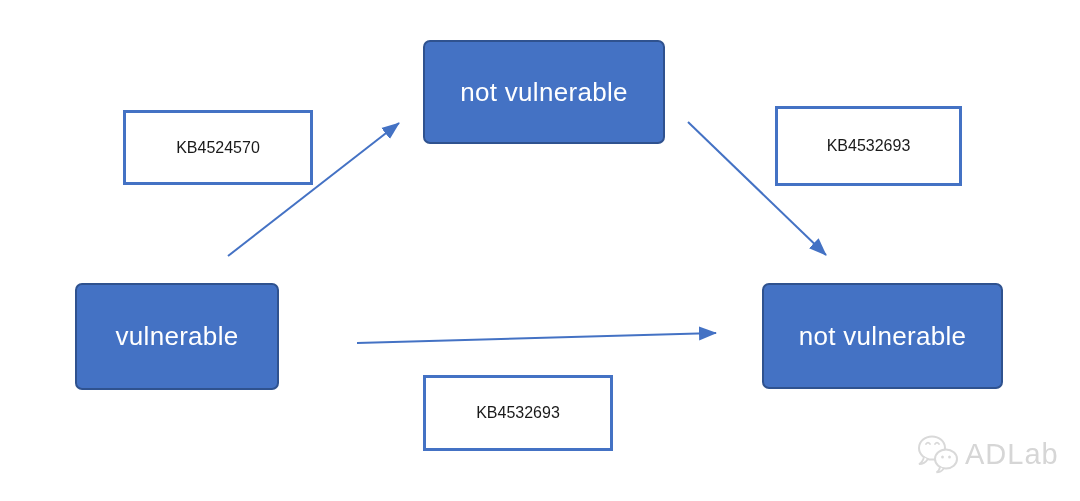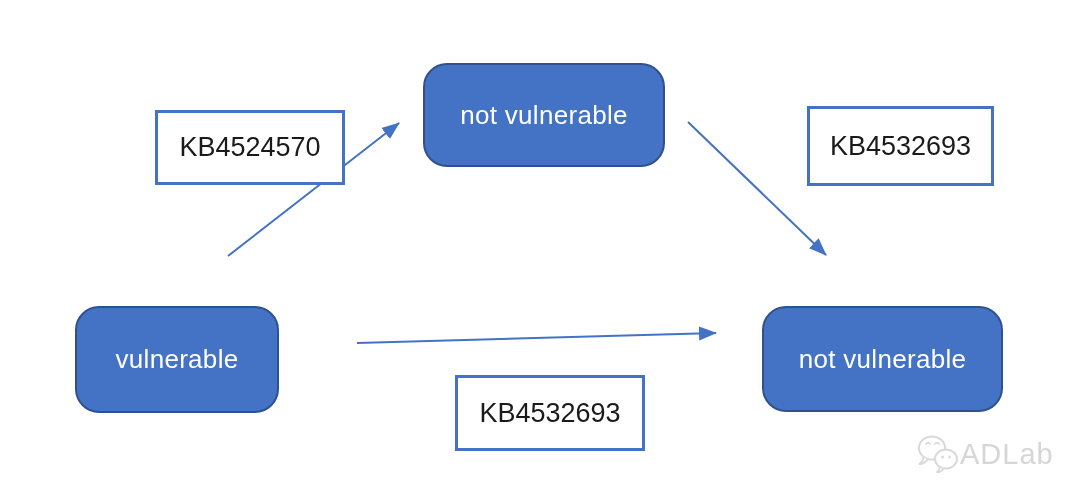--- a/index.html
+++ b/index.html
@@ -20,55 +20,54 @@
     left: 0; top: 0;
     width: 1080px;
     height: 501px;
     pointer-events: none;
   }
   .node {
     position: absolute;
     box-sizing: border-box;
     background: #4472C4;
     border: 2px solid #2F528F;
-    border-radius: 24px;
+    border-radius: 7px;
     display: flex;
     align-items: center;
     justify-content: center;
     color: #ffffff;
     font-size: 26px;
     letter-spacing: 0.3px;
-    margin-top: 23px;
   }
   .node-vulnerable        { left: 75px;  top: 283px; width: 204px; height: 107px; }
   .node-not-vuln-top      { left: 423px; top: 40px;  width: 242px; height: 104px; }
   .node-not-vuln-right    { left: 762px; top: 283px; width: 241px; height: 106px; }
 
   .edge-label {
     position: absolute;
     box-sizing: border-box;
     background: #ffffff;
     border: 3px solid #4472C4;
     display: flex;
     align-items: center;
     justify-content: center;
     color: #1a1a1a;
-    font-size: 27px;
-    margin-left: 32px;
+    font-size: 16px;
   }
   .edge-label-1 { left: 123px; top: 110px; width: 190px; height: 75px; }
   .edge-label-2 { left: 775px; top: 106px; width: 187px; height: 80px; }
   .edge-label-3 { left: 423px; top: 375px; width: 190px; height: 76px; }
 
   .watermark {
     position: absolute;
     left: 916px;
     top: 434px;
     display: flex;
     align-items: center;
+    gap: 5px;
   }
   .watermark-text {
     color: #d6d6d6;
     font-size: 29px;
     letter-spacing: 1px;
     text-shadow: 0 1px 0 #ffffff;
   }
 </style>
 </head>
 <body>

